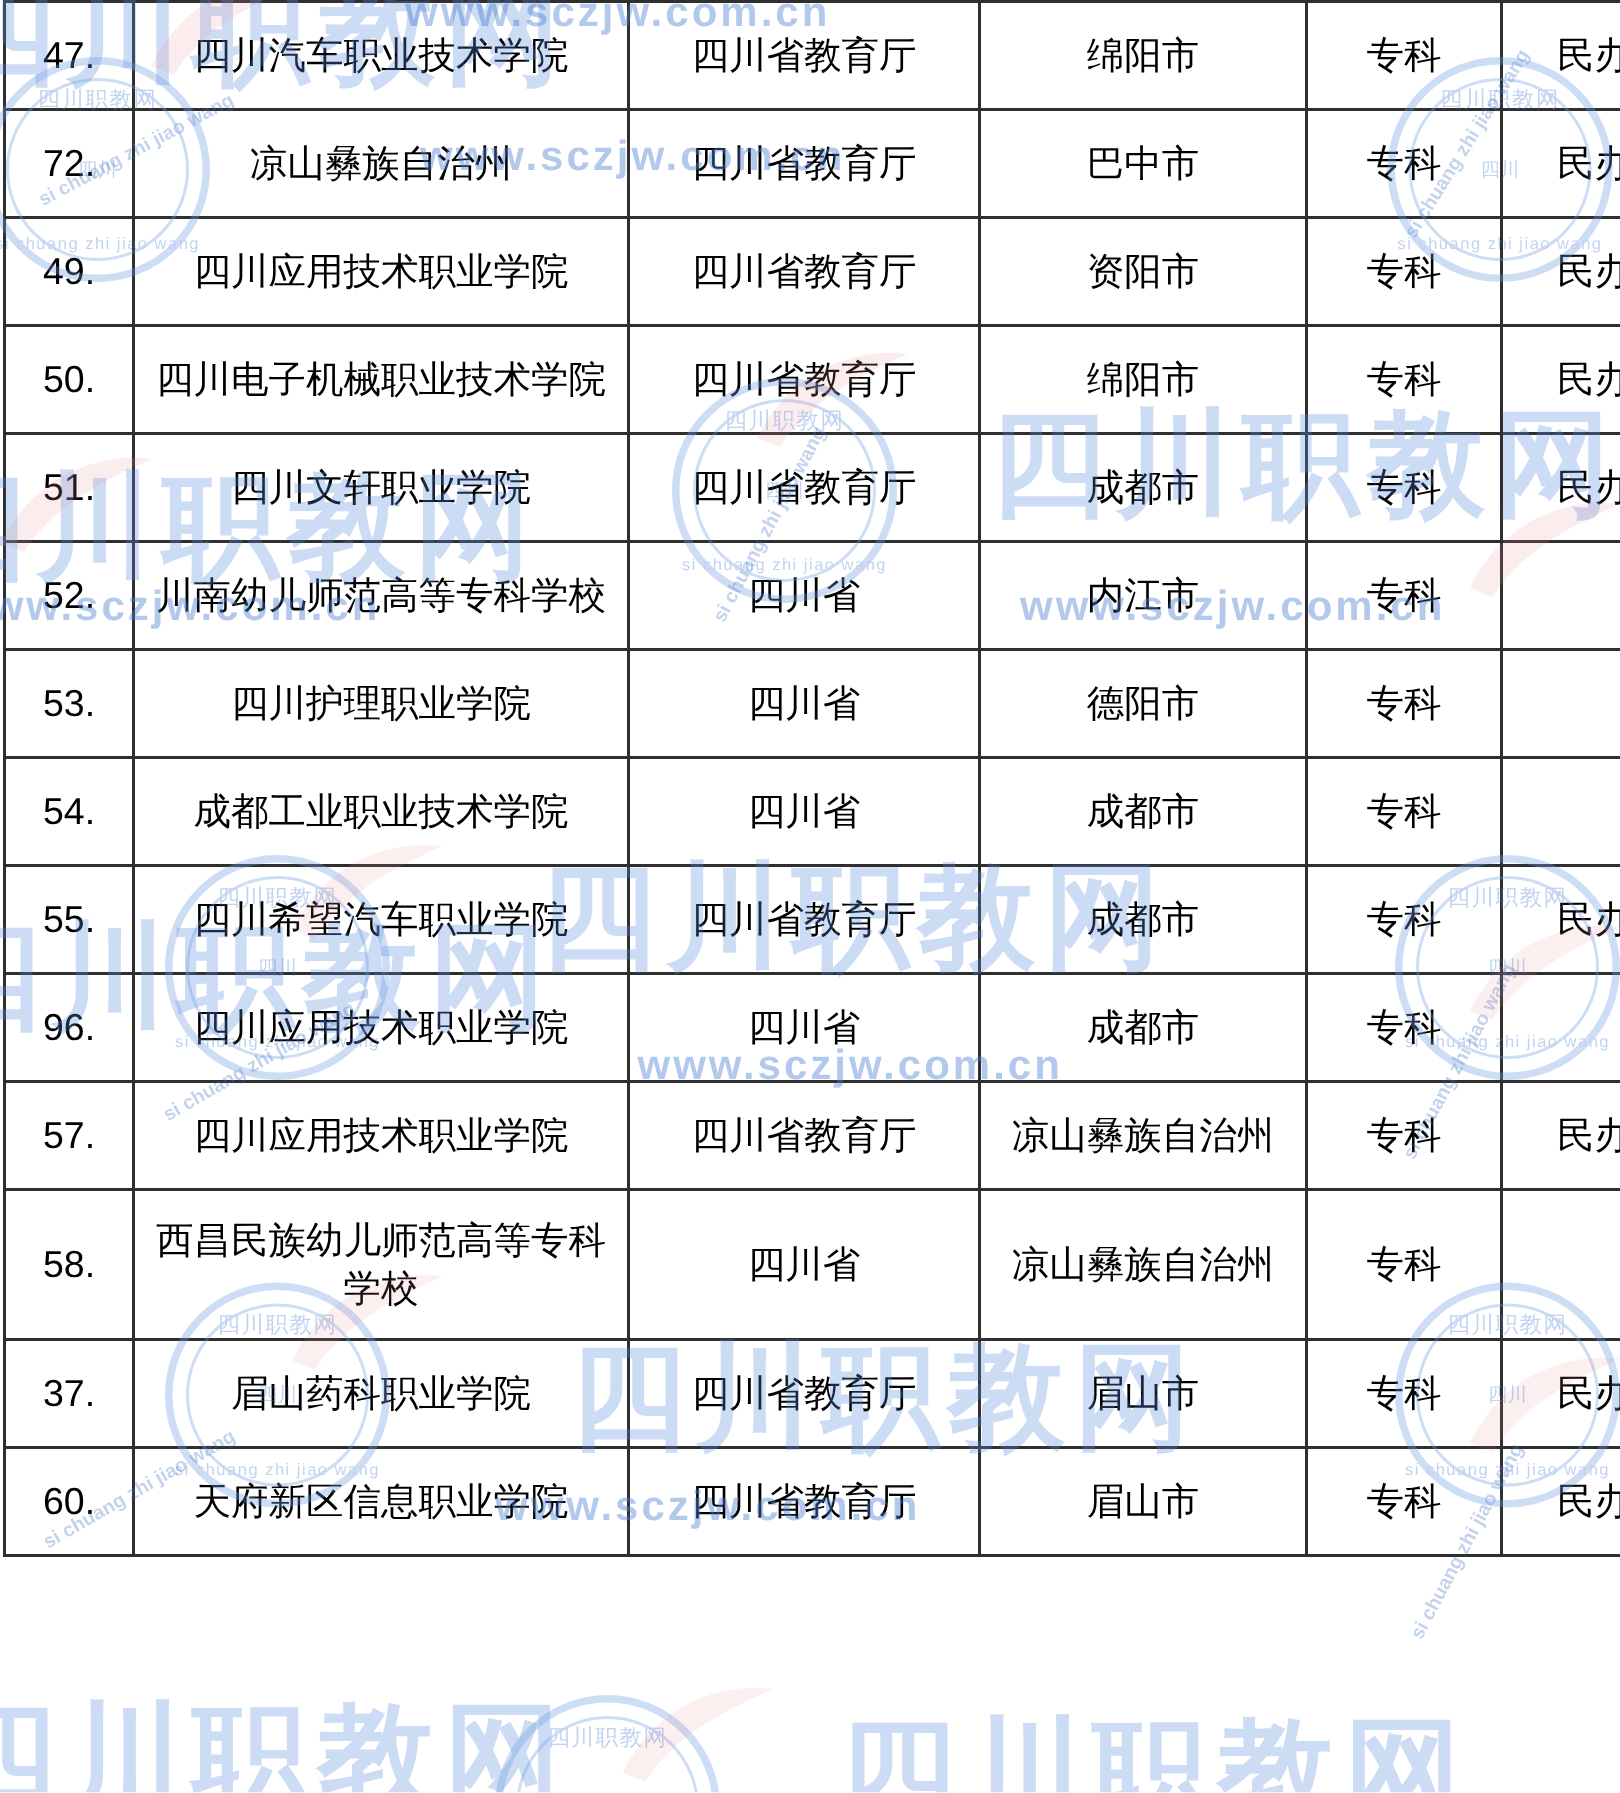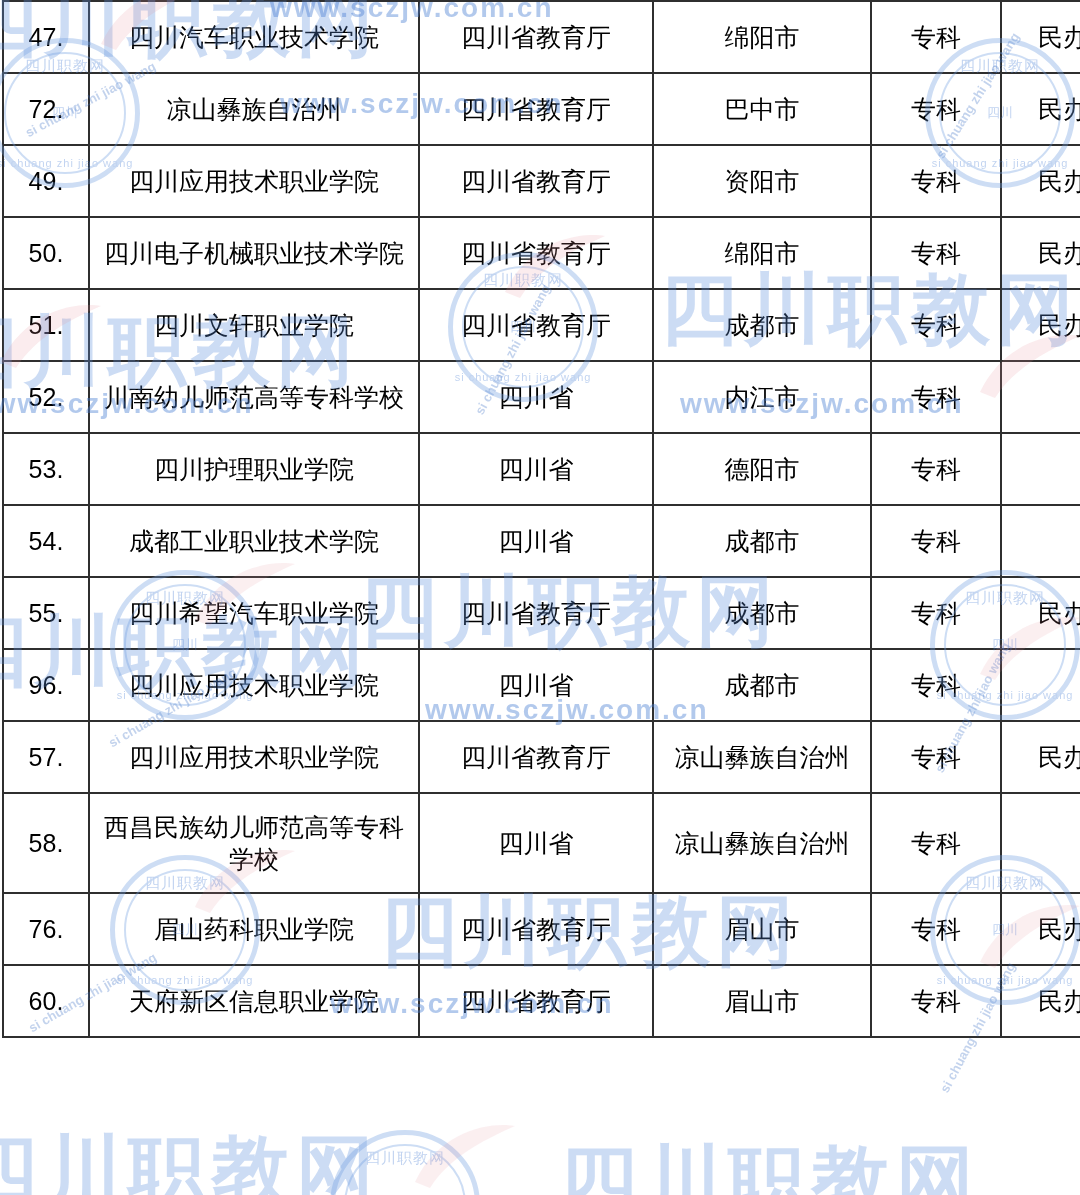--- a/index.html
+++ b/index.html
@@ -246,21 +246,21 @@
     <tr class="r-t">
       <td class="cell-idx">58.</td>
       <td>西昌民族幼儿师范高等专科学校</td>
       <td>四川省</td>
       <td>凉山彝族自治州</td>
       <td>专科</td>
       <td></td>
     </tr>
 
     <tr class="r-h">
-      <td class="cell-idx">76.</td>
+      <td class="cell-idx">37.</td>
       <td>眉山药科职业学院</td>
       <td>四川省教育厅</td>
       <td>眉山市</td>
       <td>专科</td>
       <td>民办</td>
     </tr>
 
     <tr class="r-h">
       <td class="cell-idx">60.</td>
       <td>天府新区信息职业学院</td>

